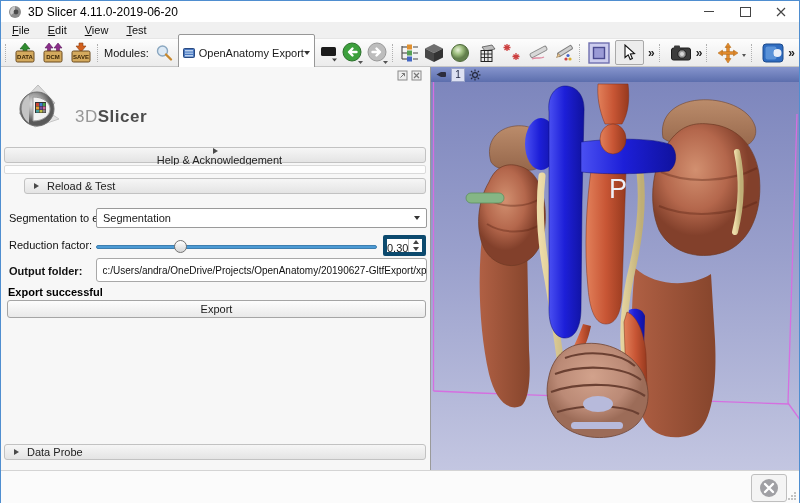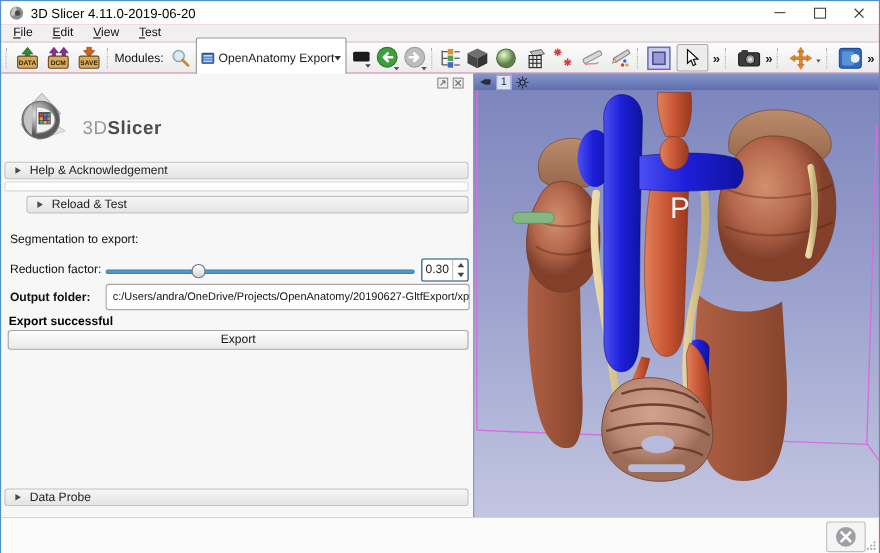--- a/index.html
+++ b/index.html
@@ -1,17 +1,17 @@
 <!DOCTYPE html>
 <html><head>
 <meta charset="utf-8">
 <style>
   html,body{margin:0;padding:0;background:#dcdcdc;}
   body{width:800px;height:503px;font-family:"Liberation Sans",sans-serif;font-size:11px;color:#1a1a1a;overflow:hidden;}
-  .window{position:relative;width:798px;height:501px;border:1px solid #4f8ed0;background:#ec4899;box-sizing:content-box;}
+  .window{position:relative;width:798px;height:501px;border:1px solid #4f8ed0;background:#f97316;box-sizing:content-box;}
 
   
   .titlebar{height:21px;background:#ffffff;display:flex;align-items:center;position:relative;}
   .title-icon{width:14px;height:14px;margin-left:7px;}
   .title-text{margin-left:6px;font-size:12px;color:#000;}
   .win-controls{position:absolute;right:0;top:0;height:21px;display:flex;}
   .win-btn{width:36px;height:21px;display:flex;align-items:center;justify-content:center;}
   .glyph-min{width:10px;height:1px;background:#444;}
   .glyph-max{width:9px;height:8px;border:1px solid #444;}
 
@@ -47,21 +47,21 @@
   .collapsible{position:absolute;left:3px;right:4px;height:16px;background:linear-gradient(#f6f6f6,#e4e4e4);border:1px solid #c2c2c2;border-radius:3px;display:flex;align-items:center;padding-left:9px;box-sizing:border-box;}
   .collapsible .tri{width:0;height:0;border-top:3.5px solid transparent;border-bottom:3.5px solid transparent;border-left:5px solid #4a4a4a;margin-right:8px;}
   .collapsible .lab{color:#222;}
   .help-strip{position:absolute;left:3px;right:4px;top:98px;height:9px;background:#fdfdfd;border:1px solid #dadada;border-radius:2px;box-sizing:border-box;}
   .form-label{position:absolute;left:8px;color:#111;}
   .combo{position:absolute;left:95px;top:141px;width:331px;height:20px;background:#fff;border:1px solid #9a9a9a;border-radius:2px;display:flex;align-items:center;padding:0 6px;box-sizing:border-box;}
   .combo .val{flex:1;}
   .slider{position:absolute;left:95px;top:170px;width:281px;height:20px;}
   .slider .track{position:absolute;left:0;right:0;top:8px;height:4px;background:#4d9bd5;border-radius:2px;border:1px solid #3e7fb0;box-sizing:border-box;}
   .slider .handle{position:absolute;top:3px;left:78px;width:13px;height:13px;border-radius:50%;background:linear-gradient(#ffffff,#d5d5d5);border:1px solid #737373;box-sizing:border-box;}
-  .spinbox{position:absolute;left:382px;top:168px;width:43px;height:21px;border:1px solid #0c4a6e;background:#fff;border-radius:2px;display:flex;box-sizing:border-box;}
+  .spinbox{position:absolute;left:382px;top:168px;width:43px;height:21px;border:4px solid #0c4a6e;background:#fff;border-radius:2px;display:flex;box-sizing:border-box;}
   .spin-val{flex:1;text-align:center;line-height:18px;}
   .spin-arrows{width:13px;border-left:1px solid #c0c0c0;display:flex;flex-direction:column;}
   .spin-up,.spin-down{flex:1;display:flex;align-items:center;justify-content:center;}
   .tri-up{width:0;height:0;border-left:3px solid transparent;border-right:3px solid transparent;border-bottom:4px solid #444;}
   .tri-dn{width:0;height:0;border-left:3px solid transparent;border-right:3px solid transparent;border-top:4px solid #444;}
   .out-btn{position:absolute;left:95px;top:191px;width:331px;height:24px;background:#fff;border:1px solid #a8a8a8;border-radius:3px;display:flex;align-items:center;justify-content:center;gap:6px;box-sizing:border-box;}
   .out-path{font-size:10px;white-space:nowrap;color:#111;}
   .status-msg{position:absolute;left:7px;top:219px;font-weight:bold;color:#000;}
   .export-btn{position:absolute;left:6px;top:233px;width:419px;height:18px;background:linear-gradient(#fdfdfd,#e9e9e9);border:1px solid #a5a5a5;border-radius:3px;display:flex;align-items:center;justify-content:center;box-sizing:border-box;}
 
@@ -327,31 +327,35 @@
             <rect x="32" y="23.5" width="2.5" height="3" fill="#d06a9a"></rect>
           <rect x="25" y="27" width="3" height="2.5" fill="#46a0a0"></rect>
             <rect x="28.5" y="27" width="3" height="2.5" fill="#c0c040"></rect>
             <rect x="32" y="27" width="2.5" height="2.5" fill="#888"></rect>
         </svg>
         <div class="logo-text">
           <span class="logo-3d">3D</span><span class="logo-slicer">Slicer</span>
         </div>
       </div>
 
-      <div class="collapsible" style="top:80px;">
+      <div class="collapsible" style="top:80px;flex-direction:column;">
         <div class="tri"></div>
         <span class="lab">Help &amp; Acknowledgement</span>
       </div>
       <div class="help-strip"></div>
       <div class="collapsible" style="top:111px;margin-left:20px;">
         <div class="tri"></div>
         <span class="lab">Reload &amp; Test</span>
       </div>
 
       <span class="form-label" style="top:145px;">Segmentation to export:</span>
+      <div class="combo">
+        <span class="val">Segmentation</span>
+        <div class="arrow-down"></div>
+      </div>
 
       <span class="form-label" style="top:172px;">Reduction factor:</span>
       <div class="slider">
         <div class="track"></div>
         <div class="handle"></div>
       </div>
       <div class="spinbox">
         <span class="spin-val">0.30</span>
         <div class="spin-arrows">
           <div class="spin-up">

